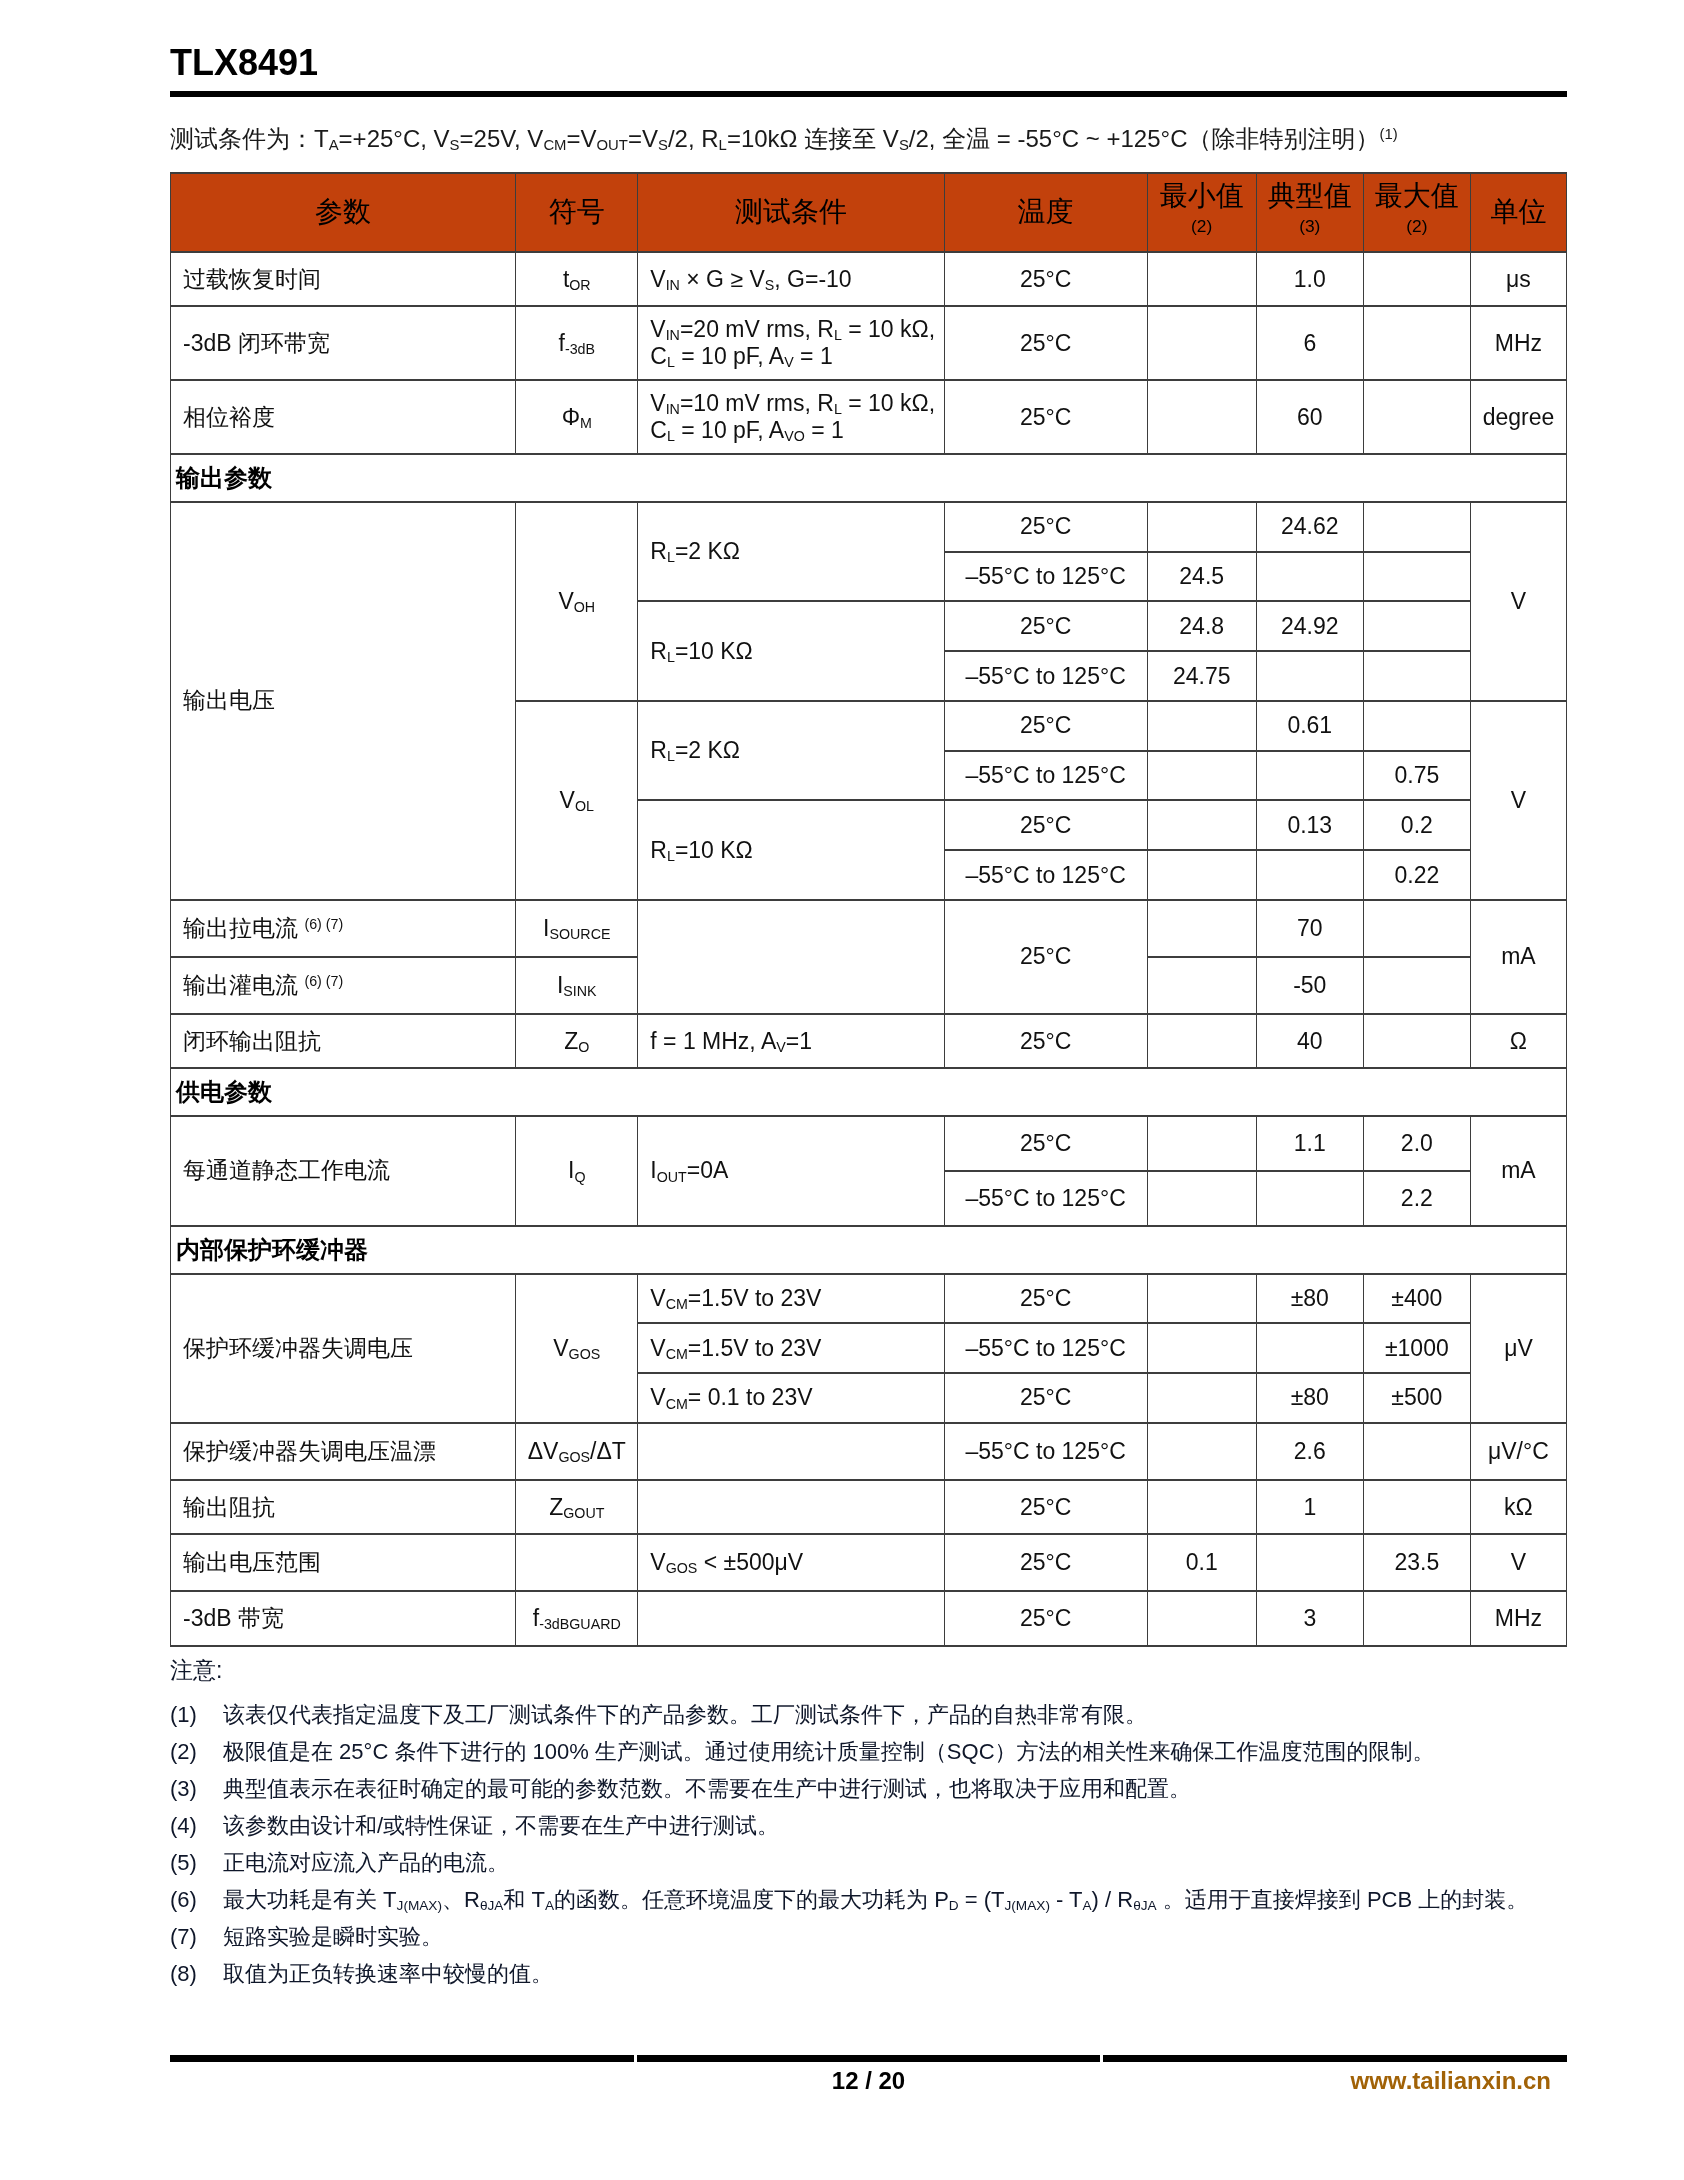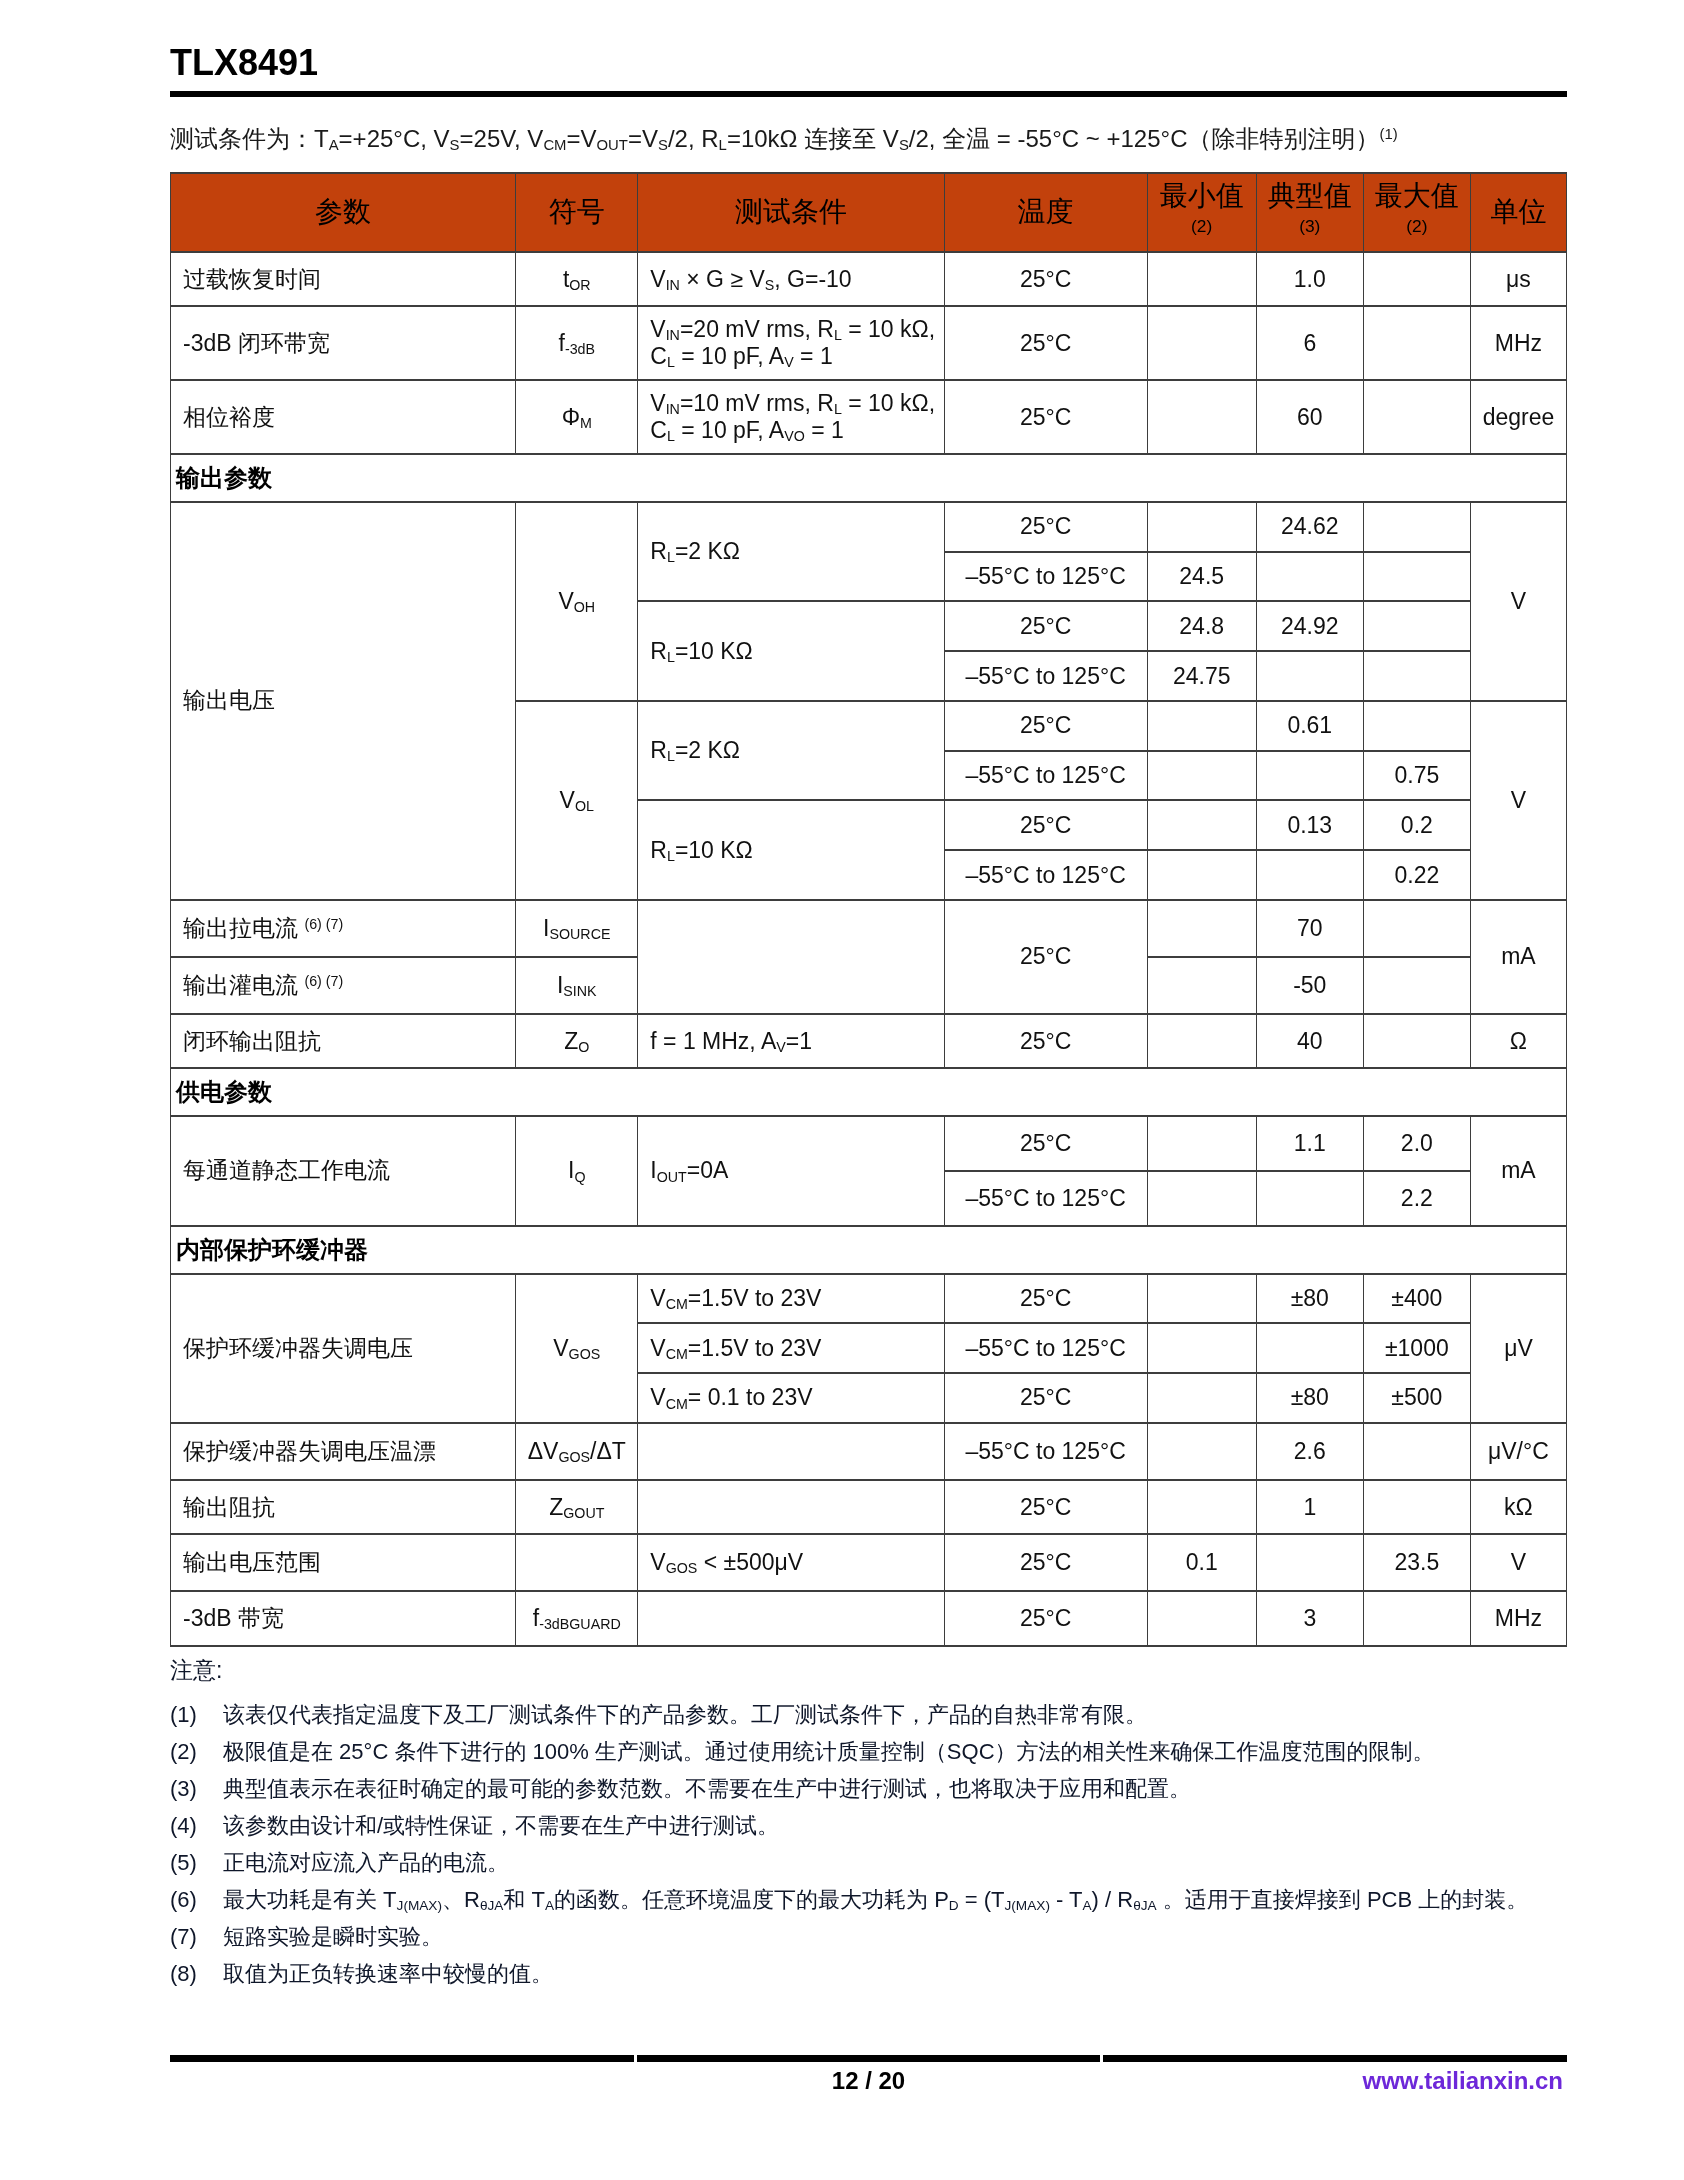--- a/index.html
+++ b/index.html
@@ -23,21 +23,21 @@
   .notes{margin-top:8px;font-size:22px;color:#0f172a;}
   .notes-label{margin-bottom:10.2px;font-size:23px;}
   .note{display:flex;line-height:37px;}
   .note .num{flex:0 0 53px;}
   .note .txt{flex:1;}
   .footer{position:absolute;left:170px;right:118px;top:2055px;}
   .footer-rule{display:flex;gap:2.6px;height:6.8px;}
   .footer-rule i{flex:1;background:#000;}
   .footer-row{position:relative;height:34px;margin-top:5.1px;}
   .page-num{position:absolute;left:0;right:0;text-align:center;font-size:24px;font-weight:bold;color:#000;}
-  .website{position:absolute;right:4px;font-size:24px;font-weight:bold;color:#6d28d9;}
+  .website{position:absolute;right:16px;font-size:24px;font-weight:bold;color:#a16207;}
 </style>
 </head>
 <body>
 
 <div class="page">
   <div class="content">
 
     <div class="part-number">TLX8491</div>
     <div class="header-rule"></div>
     <p class="conditions">测试条件为：T<sub>A</sub>=+25°C, V<sub>S</sub>=25V, V<sub>CM</sub>=V<sub>OUT</sub>=V<sub>S</sub>/2, R<sub>L</sub>=10kΩ 连接至 V<sub>S</sub>/2, 全温 = -55°C ~ +125°C（除非特别注明）<sup>(1)</sup></p>

